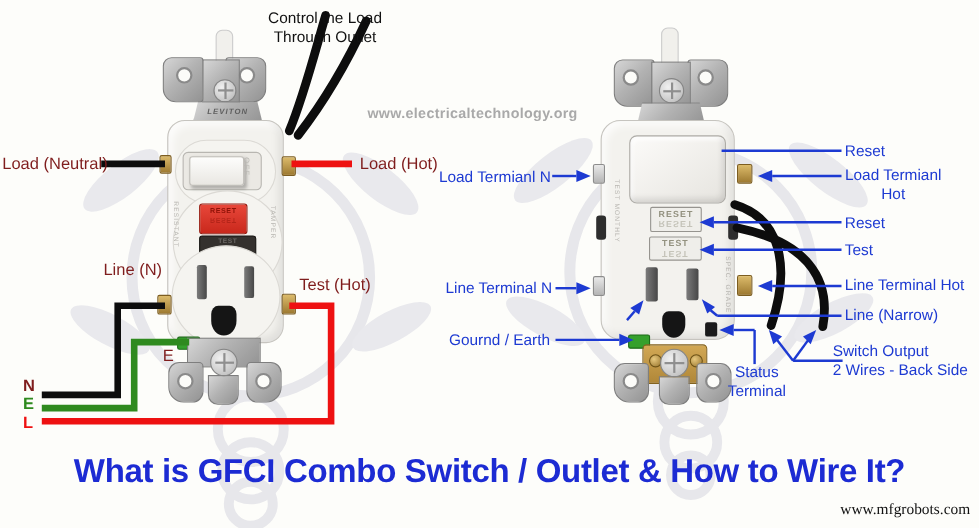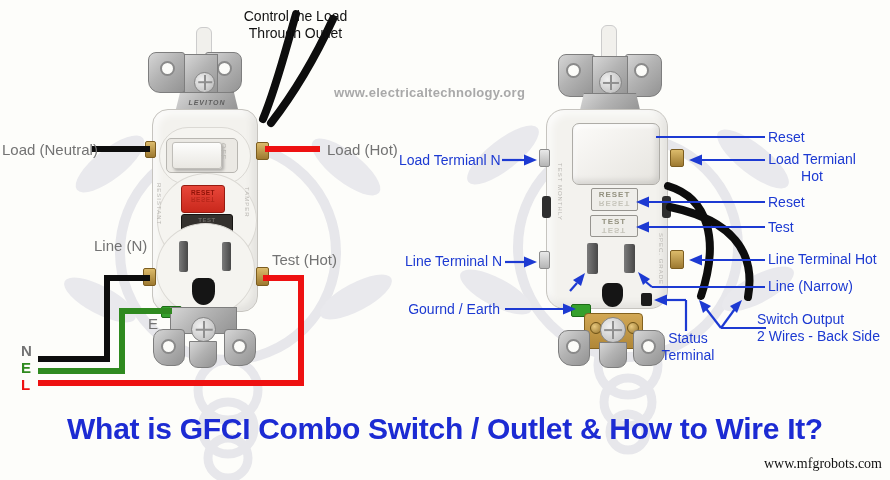--- a/index.html
+++ b/index.html
@@ -1,20 +1,20 @@
 <!DOCTYPE html>
 <html><head>
 <meta charset="utf-8">
 <style>
   html,body{margin:0;padding:0;background:#fdfdfa;}
   #stage{position:relative;width:890px;height:480px;overflow:hidden;
          font-family:"Liberation Sans",sans-serif;background:#fdfdfa;}
   .abs{position:absolute;}
   
-  .blk-lbl{font-size:15px;color:#737373;white-space:nowrap;}
+  .blk-lbl{font-size:15px;color:#7f1d1d;white-space:nowrap;}
   .blu-lbl{font-size:14px;color:#1d3ad2;white-space:nowrap;}
   .wm-text{font-size:13px;font-weight:bold;color:#a9a9a9;letter-spacing:.3px;white-space:nowrap;}
   .title{width:890px;text-align:center;font-size:30px;font-weight:bold;color:#1c2bd3;
          letter-spacing:-.3px;white-space:nowrap;}
   .footer{font-family:"Liberation Serif",serif;font-size:14px;color:#111;white-space:nowrap;}
   .bold{font-weight:bold;}
   
   .metal{background:linear-gradient(135deg,#d6d6d6 0%,#b3b3b3 45%,#939393 100%);
          border:1px solid #7e7e7e;box-sizing:border-box;}
   .hole{border-radius:50%;background:#fcfcf9;border:2px solid #8a8a8a;box-sizing:border-box;}
@@ -206,21 +206,21 @@
       <line x1="667" y1="300" x2="686" y2="300"></line>
         <line x1="686" y1="300" x2="686" y2="331"></line>
       <line x1="721" y1="328" x2="766" y2="328"></line>
       <line x1="721" y1="328" x2="704" y2="306"></line>
         <polygon points="699,300 711,306 703,313" stroke="none"></polygon>
       <line x1="721" y1="328" x2="737" y2="306"></line>
         <polygon points="742,300 737,313 730,306" stroke="none"></polygon>
     </g>
   </svg>
 
-  <div class="abs wm-text" style="left:334px;top:85px">www.electricaltechnology.org</div>
+  <div class="abs wm-text" style="left:334px;top:95px">www.electricaltechnology.org</div>
 
   <div class="abs" style="left:228px;top:8px;width:135px;text-align:center;font-size:14px;color:#111;line-height:17px">
     <div>Control the Load</div>
     <div>Through Outlet</div>
   </div>
 
   <div class="abs blk-lbl" style="left:2px;top:141px">Load (Neutral)</div>
   <div class="abs blk-lbl" style="left:327px;top:141px">Load (Hot)</div>
   <div class="abs blk-lbl" style="left:94px;top:237px">Line (N)</div>
   <div class="abs blk-lbl" style="left:272px;top:251px">Test (Hot)</div>

